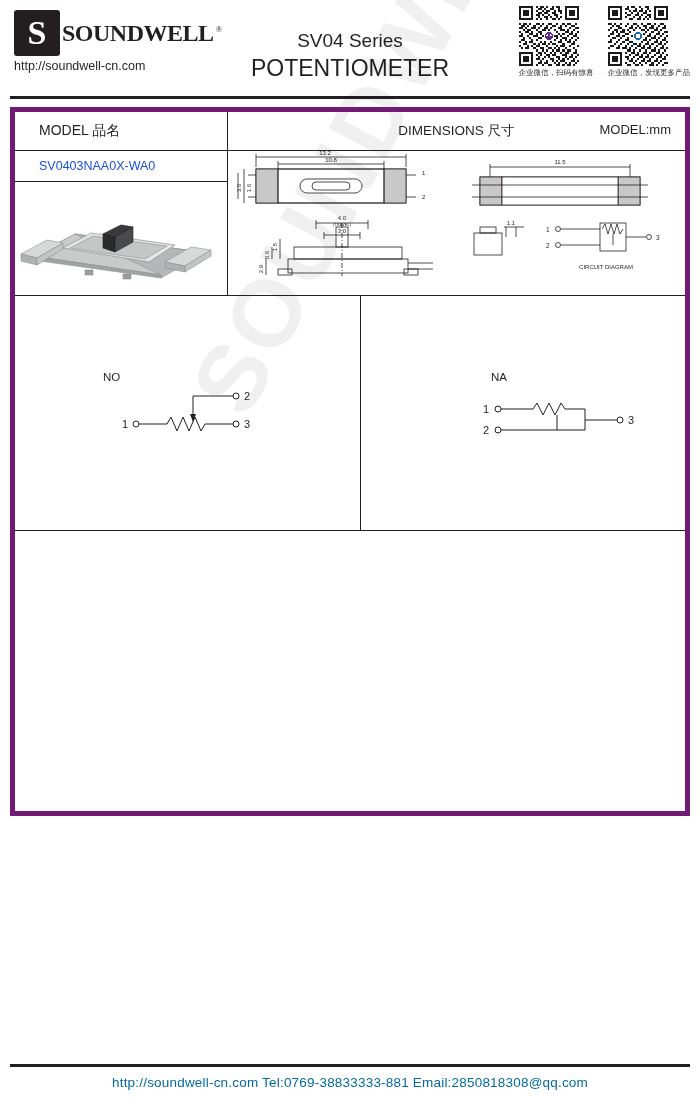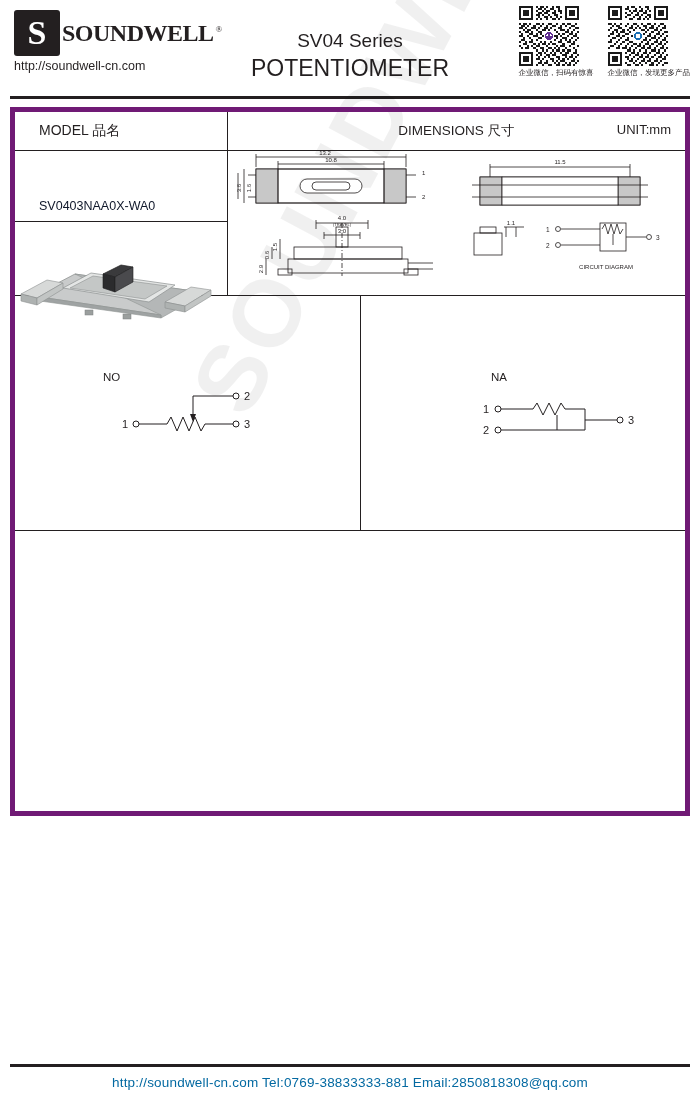--- a/index.html
+++ b/index.html
@@ -112,22 +112,21 @@
   .cell-model {
     width:213px;
     border-right:1px solid #231f20;
     padding:8px 0 0 0;
     height:144px;
     position:relative;
   }
   .model-code {
     font-size:12.5px;
     padding-left:24px;
-    color:#0f172a;
-    margin-top:40px;
+    color:#1d4ed8;
   }
   .model-sep { border-bottom:1px solid #231f20; margin-top:8px; }
   .cell-draw {
     flex:1;
     height:144px;
     position:relative;
   }
 
   .big-row {
     height:221px;
@@ -645,21 +644,21 @@
 </div>
 
 <div class="hr-thick"></div>
 
 <div class="table">
 
   <div class="row hrow">
     <div class="cell-model-h">MODEL 品名</div>
     <div class="cell-dim-h">
       <div class="dim-title">DIMENSIONS 尺寸</div>
-      <div class="unit">UNIT:mm</div>
+      <div class="unit">MODEL:mm</div>
     </div>
   </div>
 
   <div class="row hrow">
     <div class="cell-model">
       <div class="model-code">SV0403NAA0X-WA0</div>
       <div class="model-sep"></div>
 
       <svg width="212" height="104" viewBox="0 0 212 104">
         <g>

